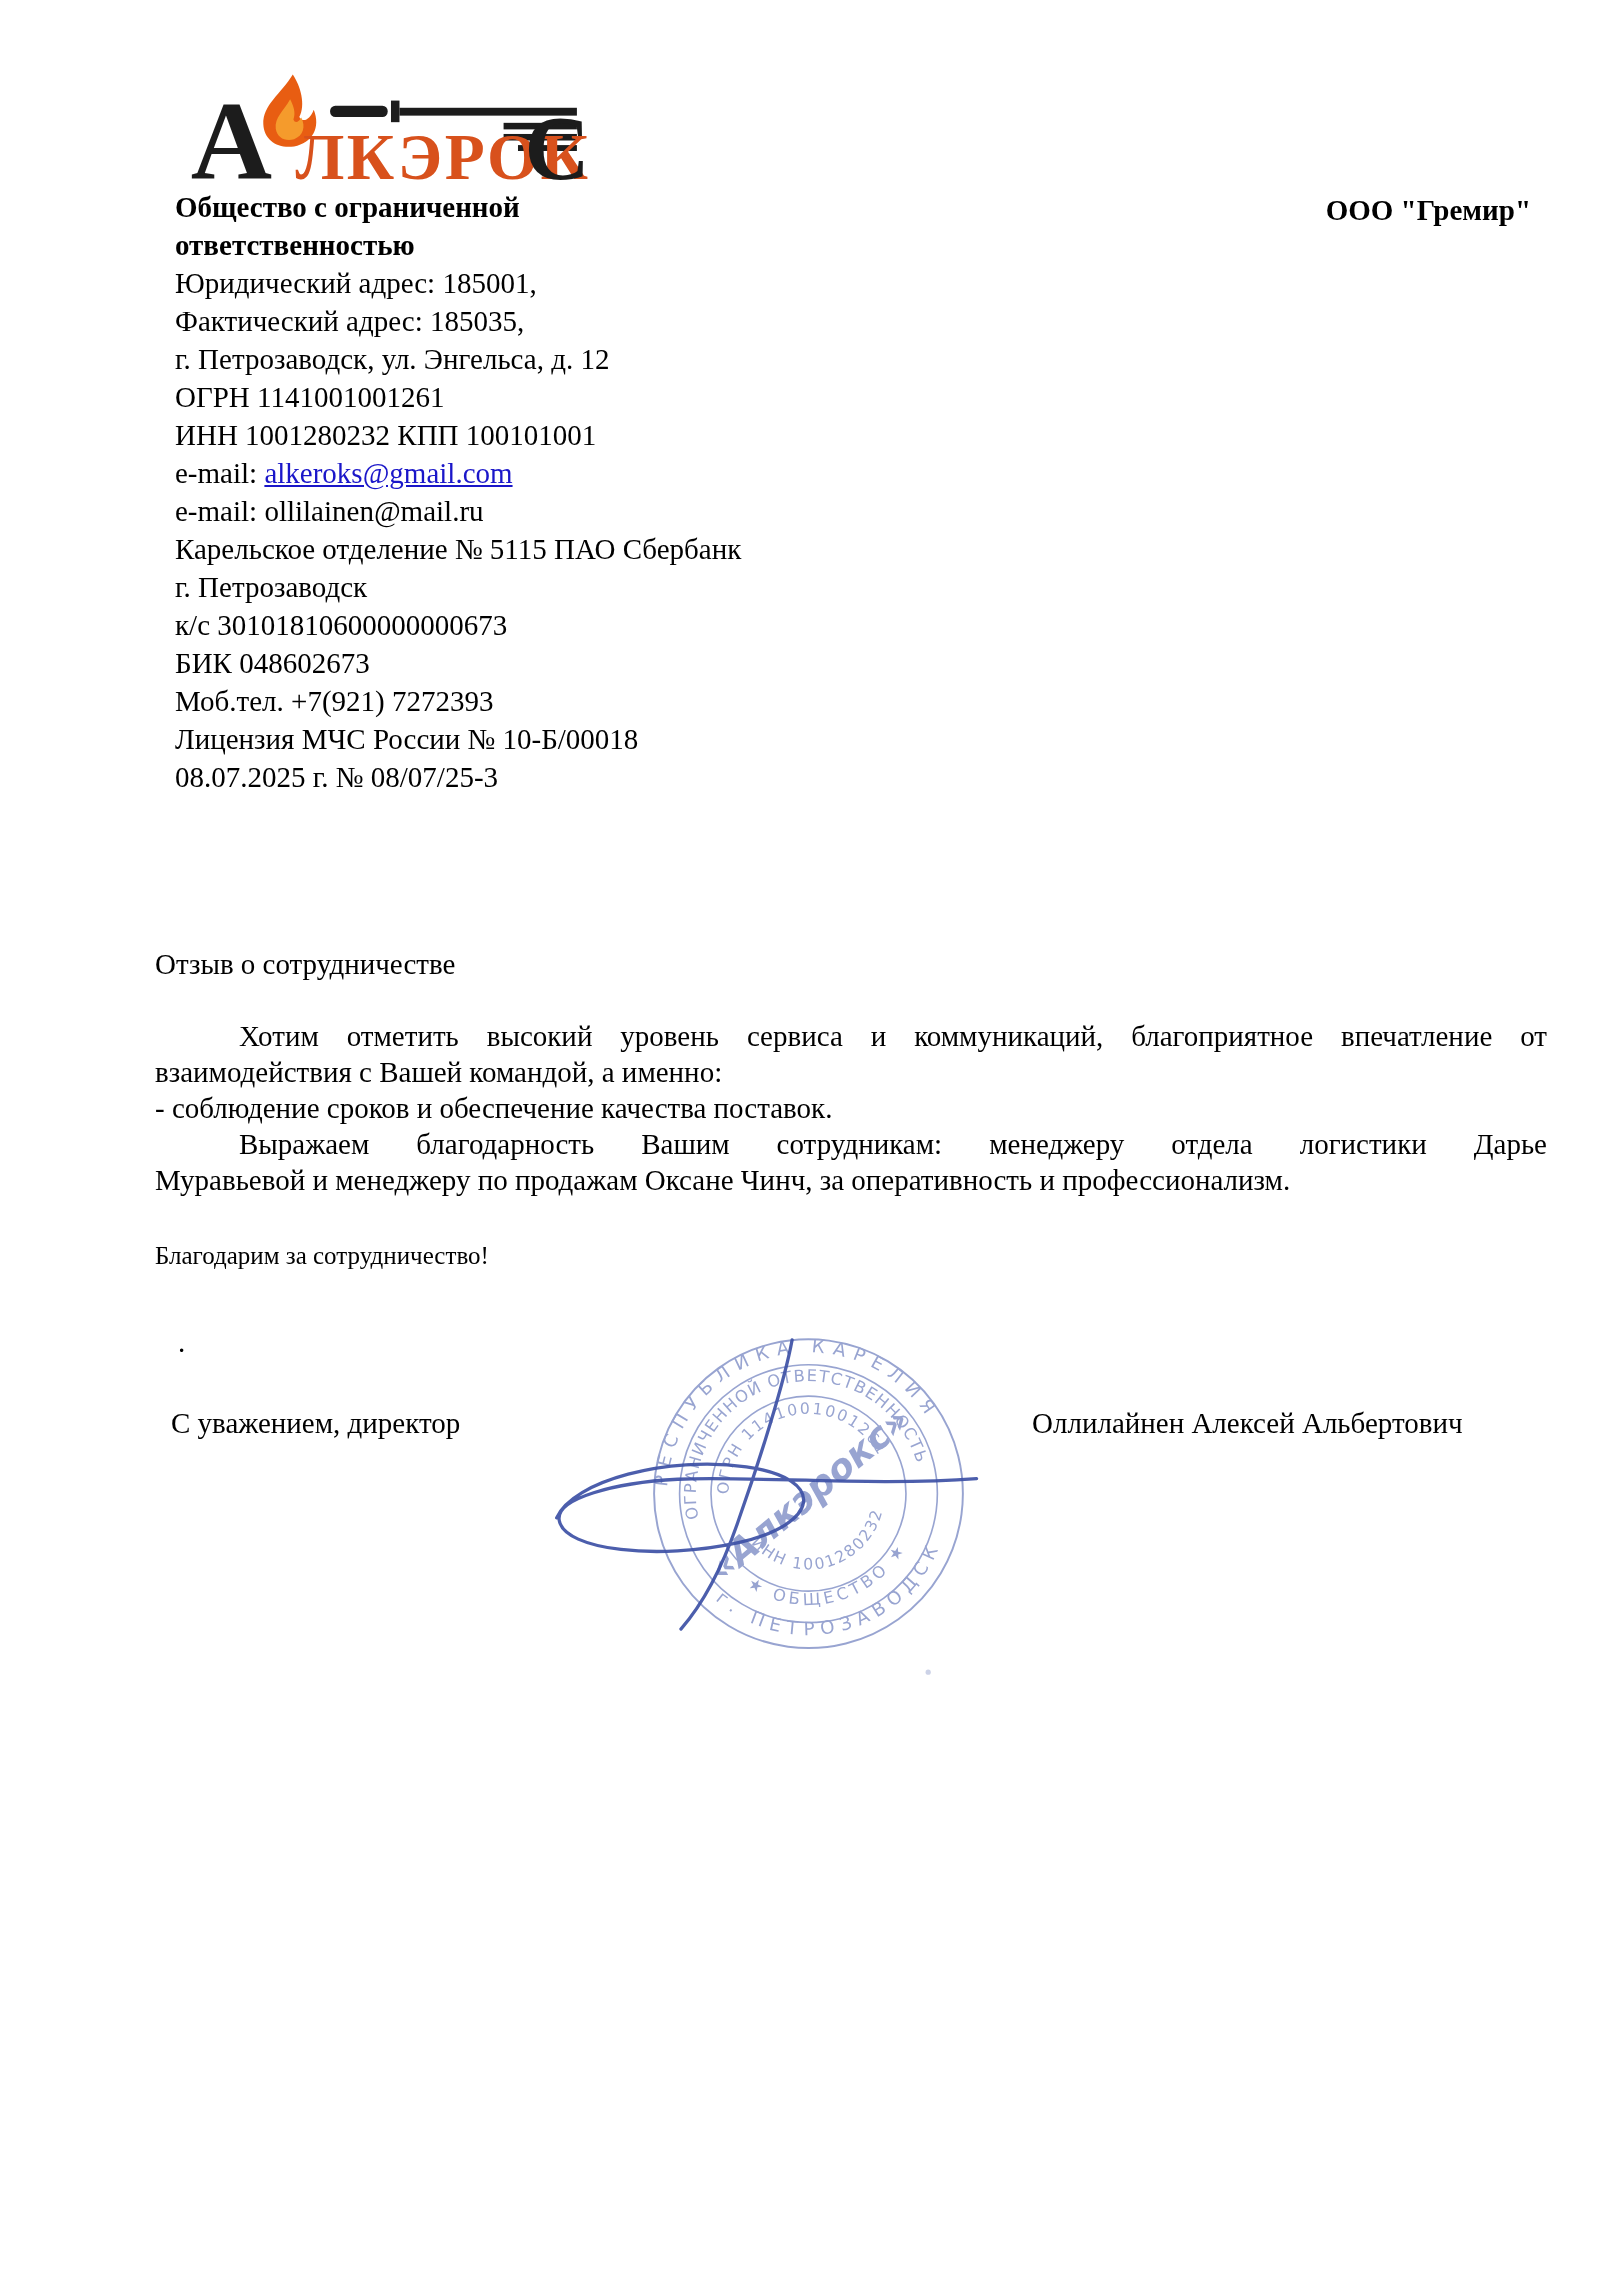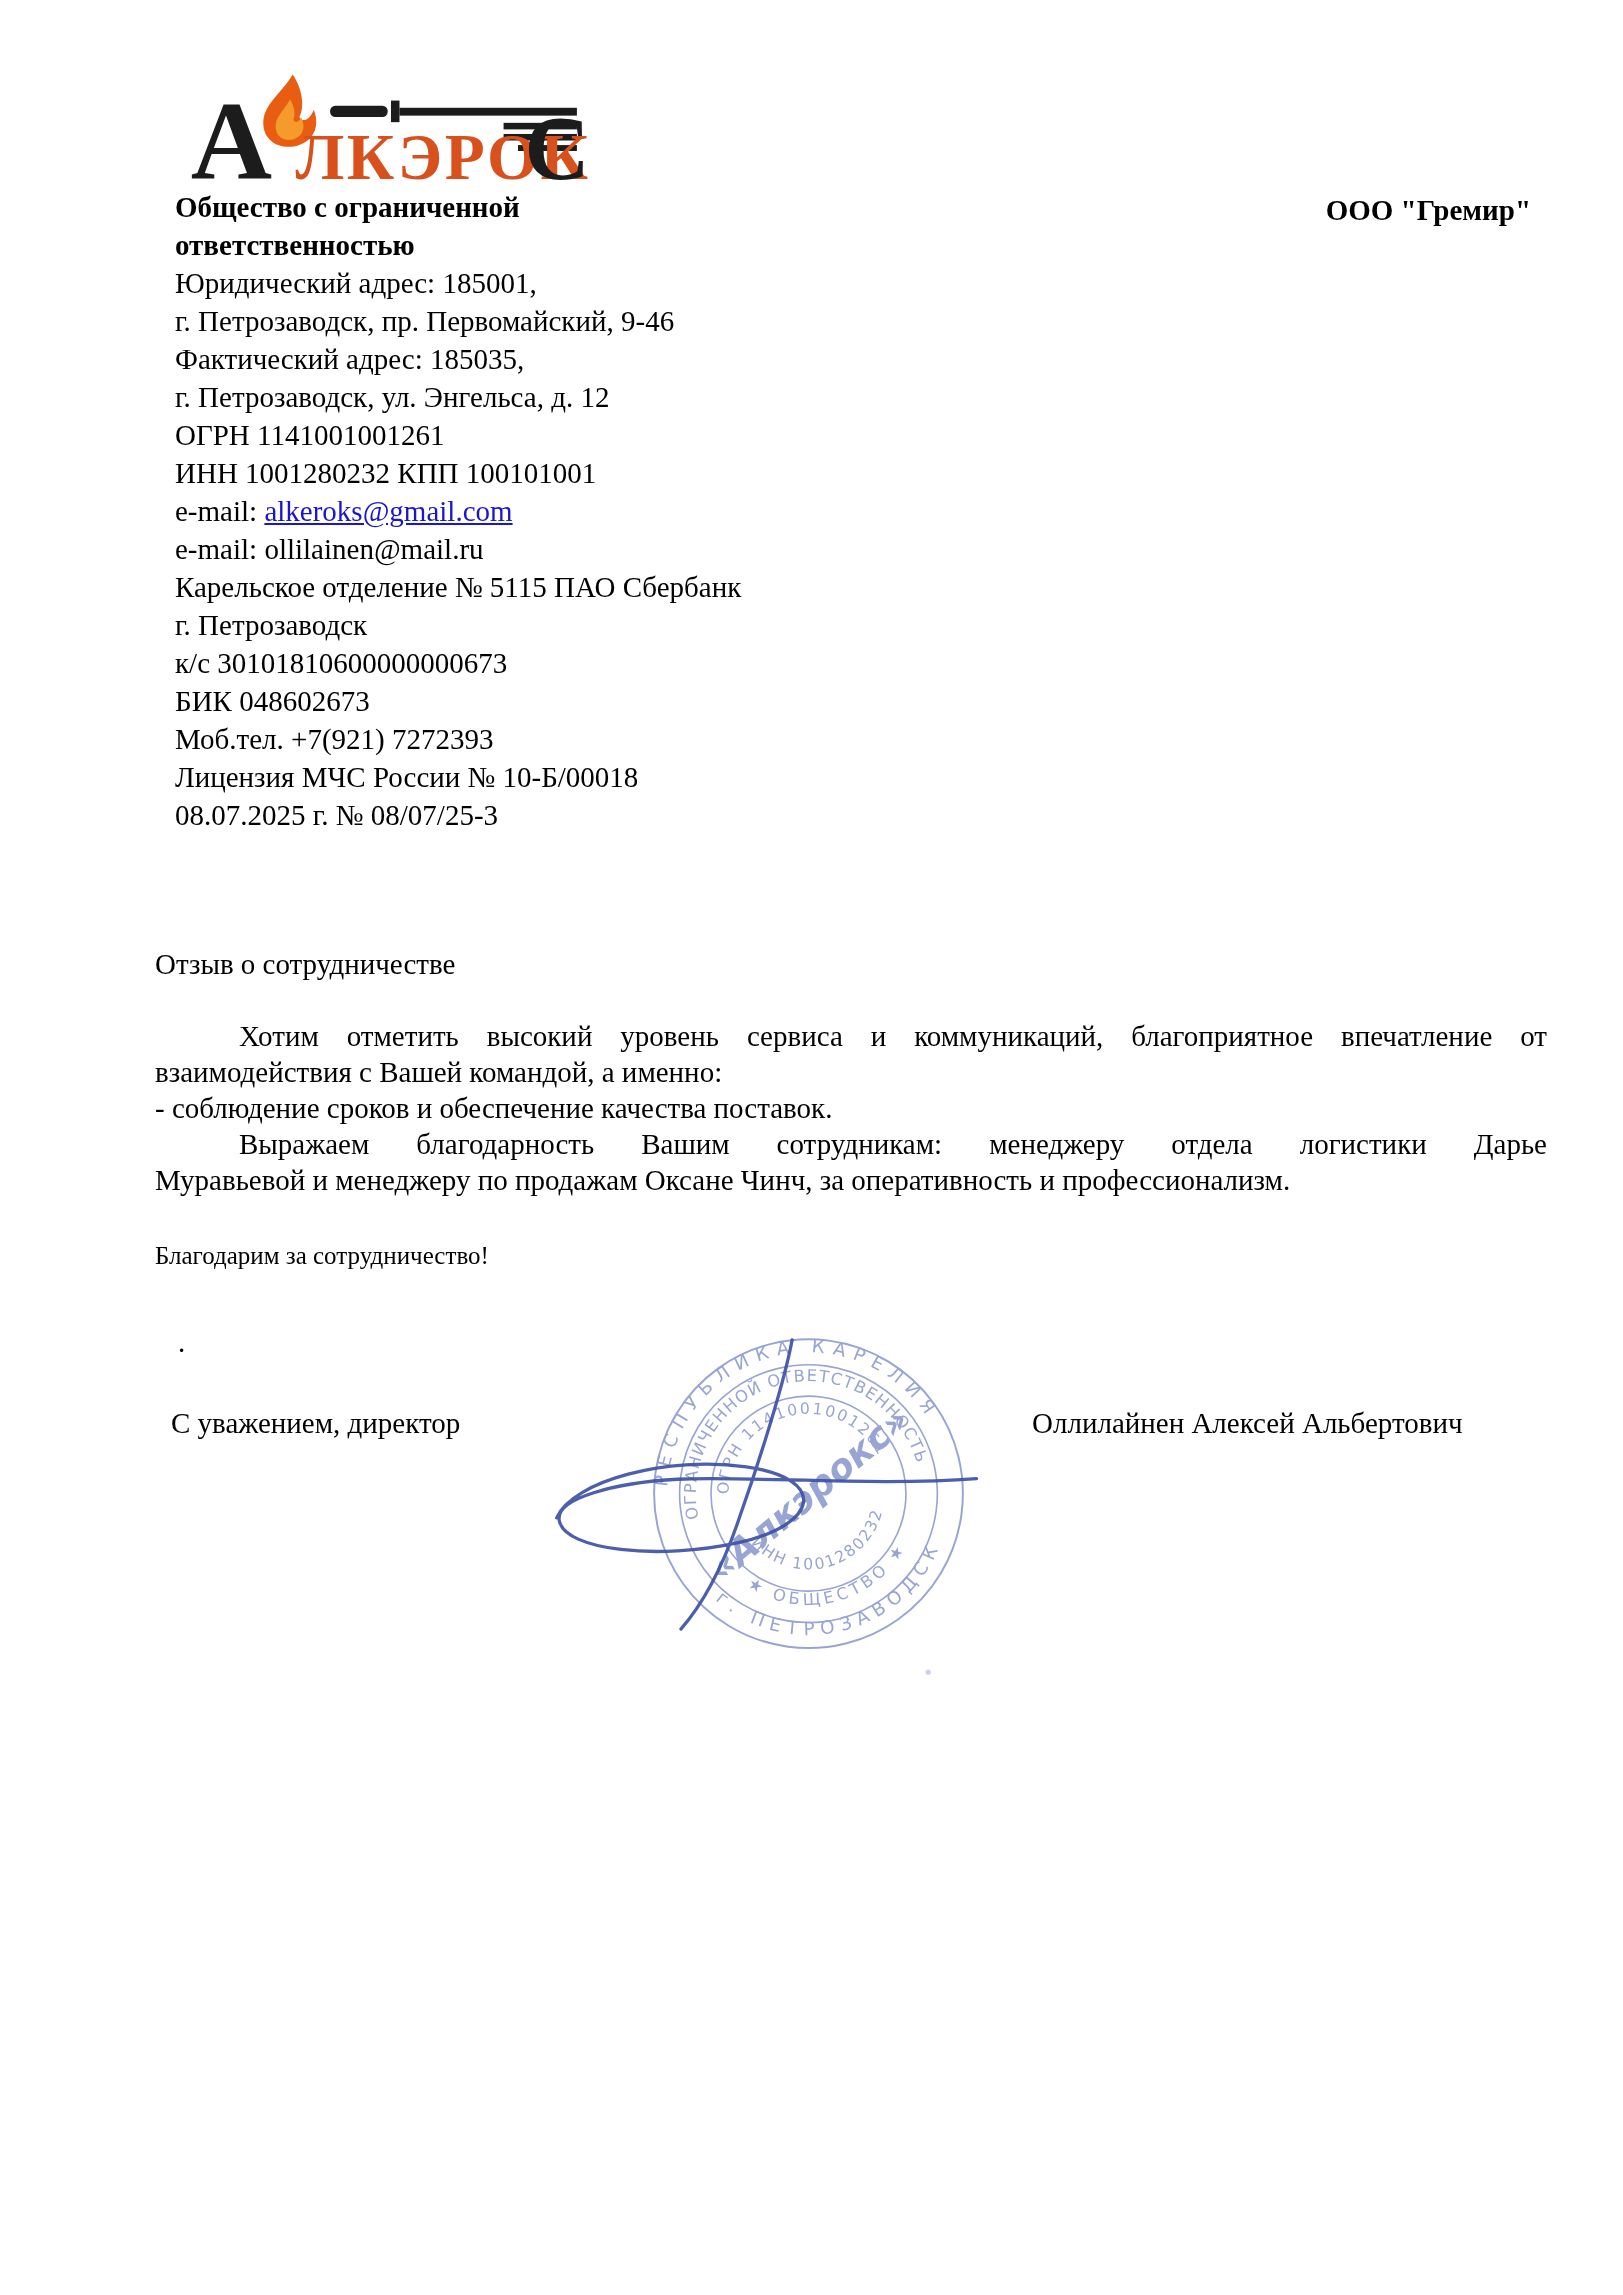--- a/index.html
+++ b/index.html
@@ -62,21 +62,20 @@
     <text x="190" y="162" font-size="100" font-weight="bold" letter-spacing="4" fill="#d8511c">ЛКЭРОК</text>
     <text x="540" y="162" font-size="138" font-weight="bold" fill="#1c1c1c">С</text>
   </svg>
 
   <div class="recipient">ООО "Гремир"</div>
 
   <div class="lh-block">
     <div class="lh-line bold">Общество с ограниченной</div>
     <div class="lh-line bold">ответственностью</div>
     <div class="lh-line">Юридический адрес: 185001,</div>
-    <div class="lh-line">г. Петрозаводск, пр. Первомайский, 9-46</div>
     <div class="lh-line">Фактический адрес: 185035,</div>
     <div class="lh-line">г. Петрозаводск, ул. Энгельса, д. 12</div>
     <div class="lh-line">ОГРН 1141001001261</div>
     <div class="lh-line">ИНН 1001280232 КПП 100101001</div>
     <div class="lh-line">
       <span>e-mail: </span><a class="email-link">alkeroks@gmail.com</a>
     </div>
     <div class="lh-line">e-mail: ollilainen@mail.ru</div>
     <div class="lh-line">Карельское отделение № 5115 ПАО Сбербанк</div>
     <div class="lh-line">г. Петрозаводск</div>

